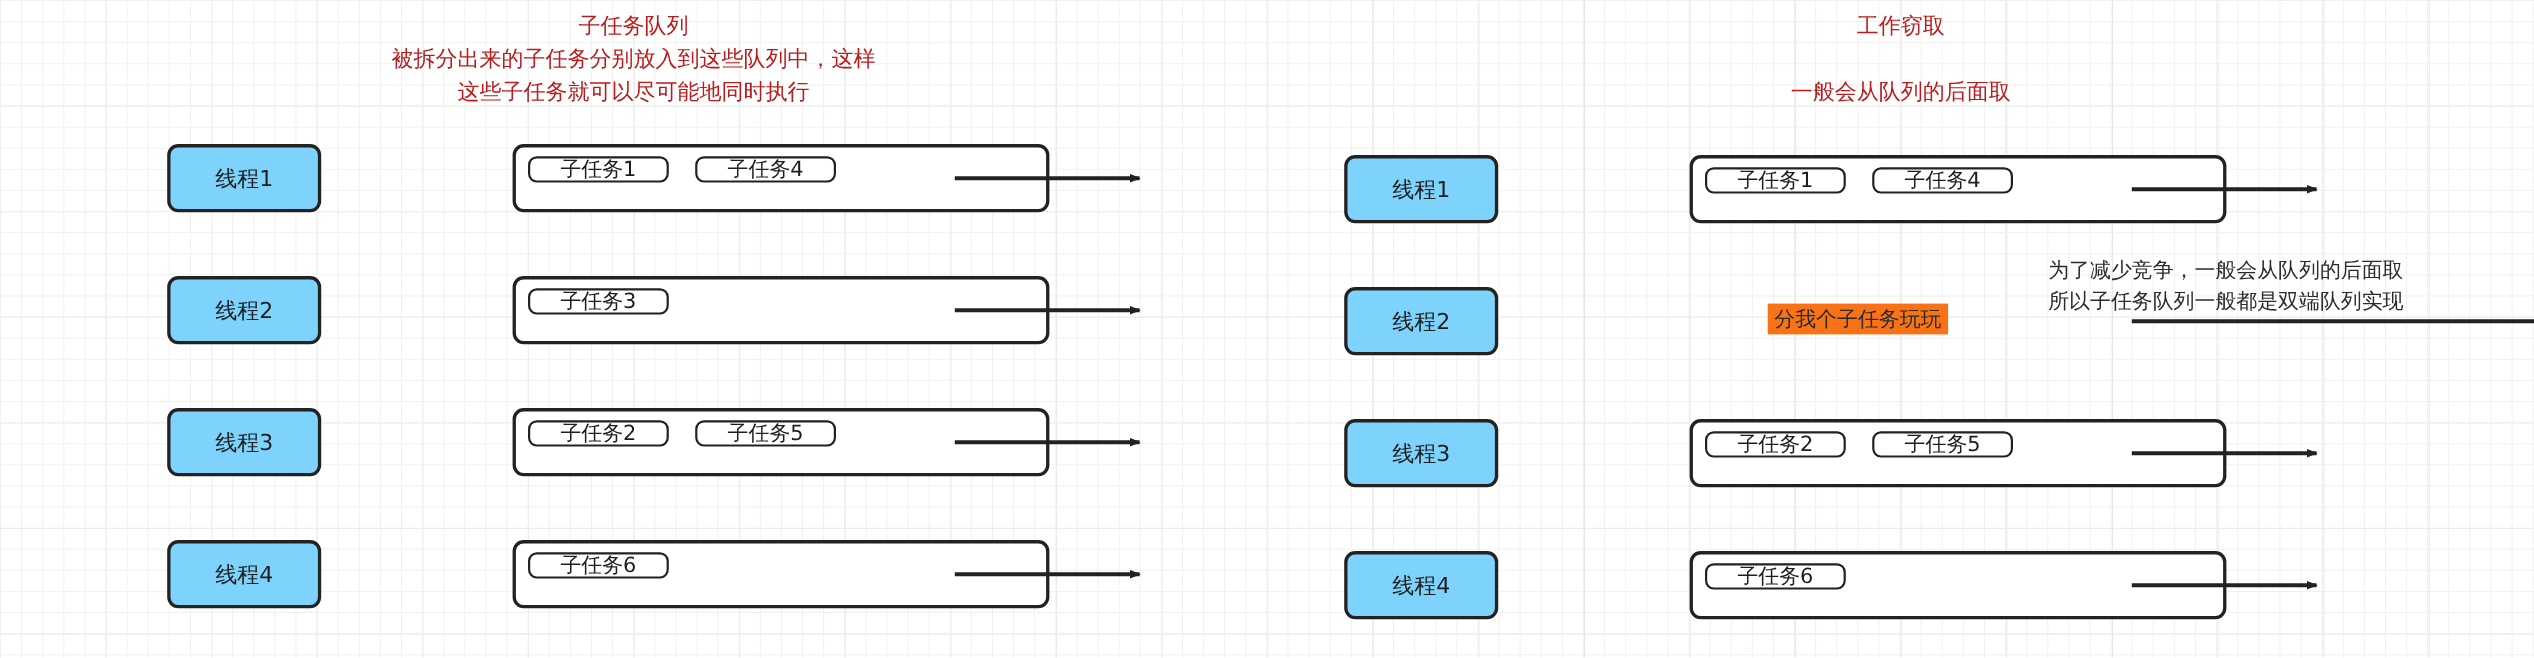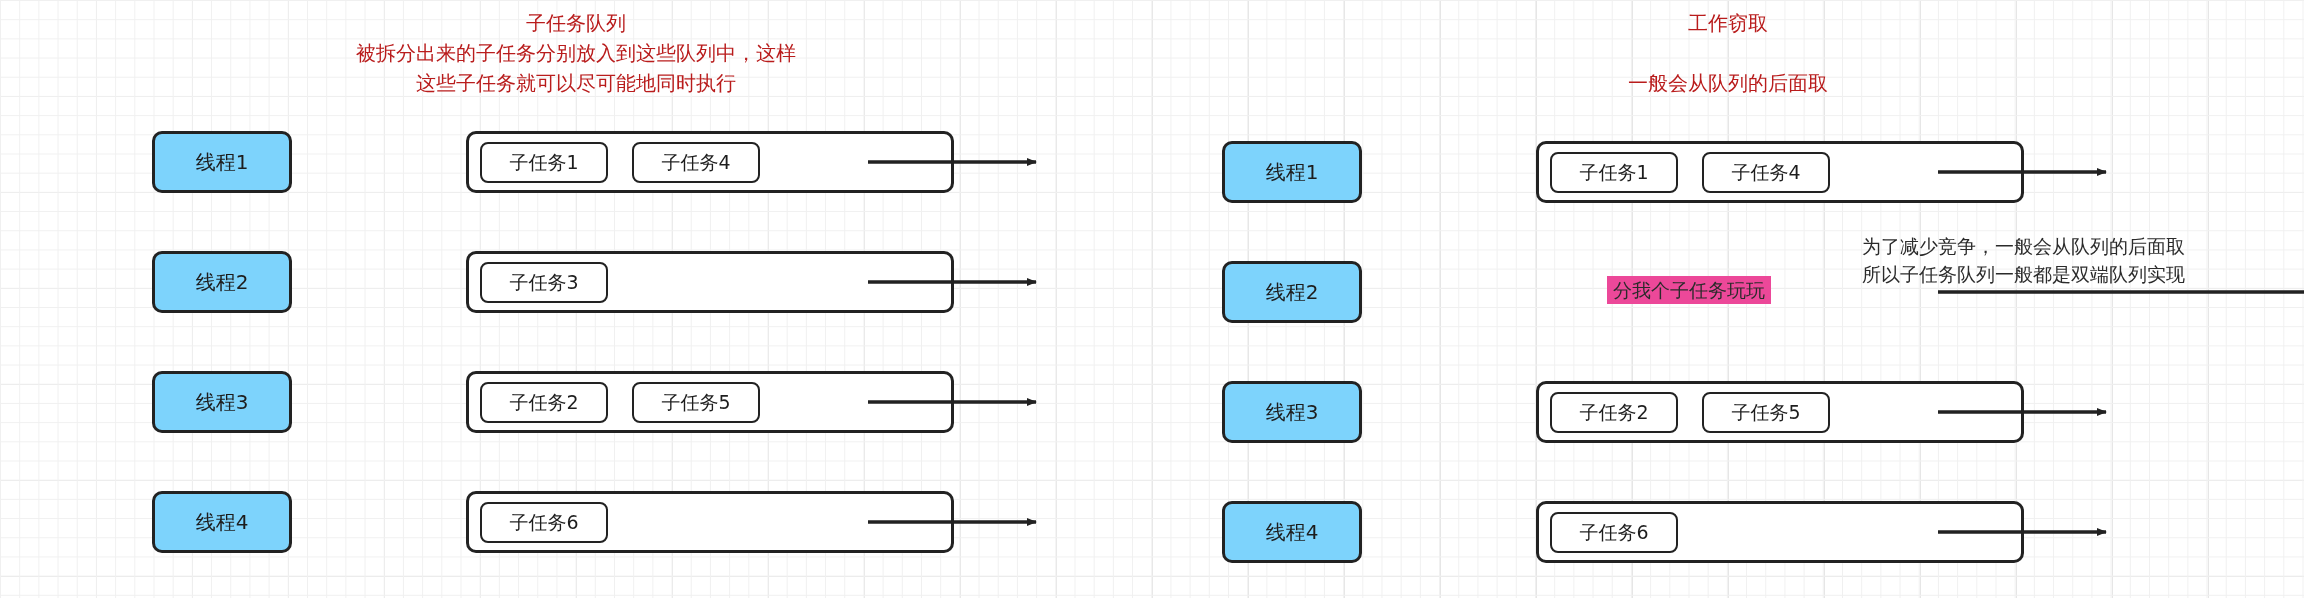--- a/index.html
+++ b/index.html
@@ -52,21 +52,21 @@
     position:absolute;
     height:62px;
     border:3px solid #222222;
     border-radius:10px;
     background:#ffffff;
     box-sizing:border-box;
   }
   .task-box{
     position:absolute;
     top:8px;
-    height:41px;
+    height:24px;
     border:2.5px solid #222222;
     border-radius:8px;
     background:#ffffff;
     display:flex;align-items:center;justify-content:center;
     font-size:19px;color:#1d1d1d;
     box-sizing:border-box;
     padding:0 12px;
   }
   .note{
     position:absolute;
@@ -160,21 +160,21 @@
       <div class="task-box" style="left:163px;width:128px;">子任务5</div>
     </div>
 
     <div class="thread-box" style="left:70px;top:501px;">
       <span>线程4</span>
     </div>
     <div class="queue-box" style="left:384px;top:501px;width:488px;">
       <div class="task-box" style="left:11px;width:128px;">子任务6</div>
     </div>
 
-    <div class="note" style="left:455px;top:276px;background:#ec4899;padding:0 6px;">分我个子任务玩玩</div>
+    <div class="note" style="left:455px;top:276px;background:#f97316;padding:0 6px;">分我个子任务玩玩</div>
 
     <div class="note" style="left:710px;top:232px;">为了减少竞争，一般会从队列的后面取</div>
     <div class="note" style="left:710px;top:260px;">所以子任务队列一般都是双端队列实现</div>
 
     <svg class="ov" viewBox="0 0 1152 598">
       <defs>
         <marker id="ahR" markerWidth="10" markerHeight="8" refX="9" refY="4" orient="auto" markerUnits="userSpaceOnUse">
           <path d="M0,0 L10,4 L0,8 z" fill="#222222"></path>
         </marker>
         <marker id="ahRu" markerWidth="10" markerHeight="8" refX="9" refY="4" orient="auto" markerUnits="userSpaceOnUse">

